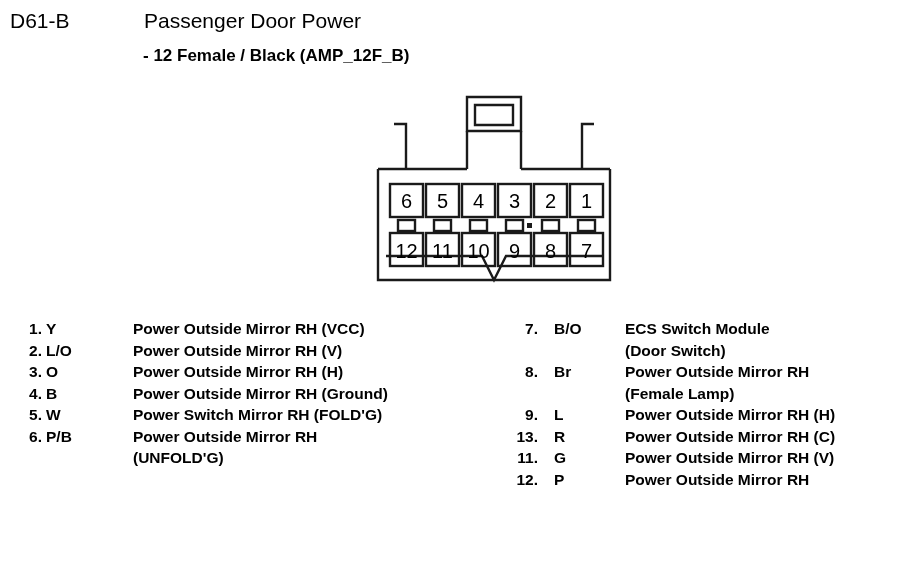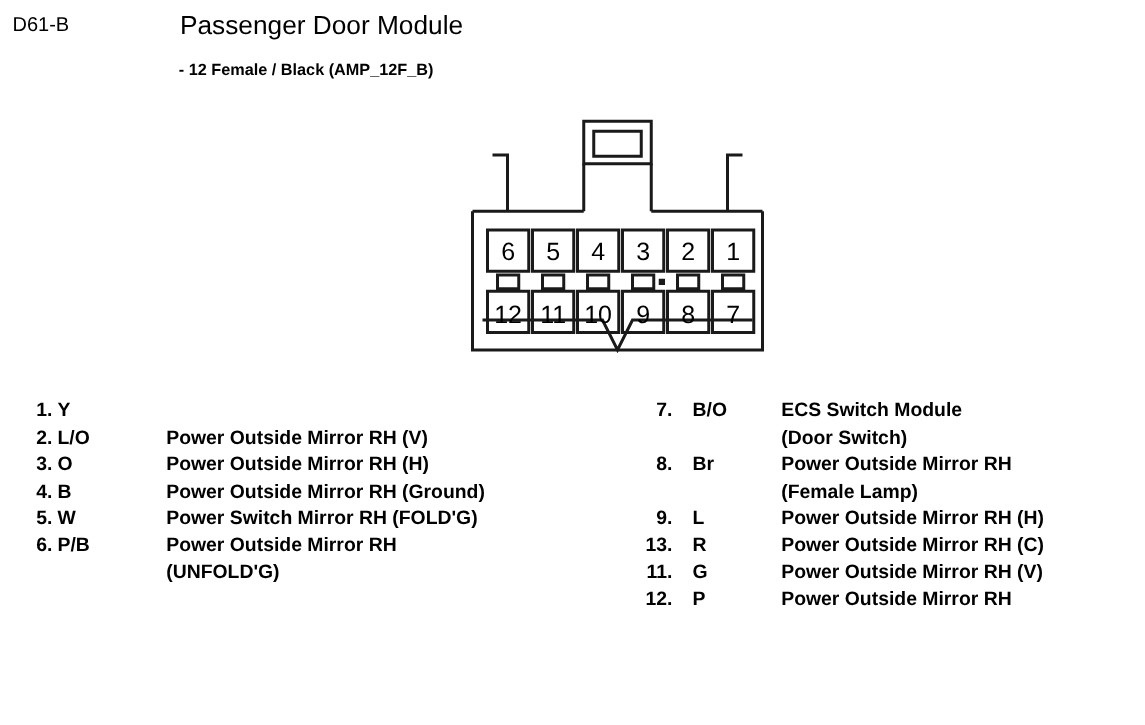--- a/index.html
+++ b/index.html
@@ -16,38 +16,38 @@
     font-family: "Liberation Sans", sans-serif;
     color: #000000;
     -webkit-font-smoothing: antialiased;
   }
 
   
   #header-code {
     position: absolute;
     left: 10px;
     top: 10px;
-    font-size: 16px;
+    font-size: 21px;
     line-height: 22px;
     letter-spacing: 0px;
     white-space: nowrap;
   }
   #header-title {
     position: absolute;
     left: 144px;
     top: 8px;
     font-size: 21px;
     line-height: 25px;
     white-space: nowrap;
   }
   #header-subtitle {
     position: absolute;
     left: 143px;
     top: 45px;
-    font-size: 13px;
+    font-size: 17px;
     font-weight: bold;
     line-height: 21px;
     white-space: nowrap;
   }
 
   
   #connector-figure {
     position: absolute;
     left: 372px;
     top: 84px;
@@ -106,21 +106,21 @@
     display: block;
     white-space: nowrap;
     height: 21.5px;
   }
   .pin-cont .pin-desc { font-weight: bold; }
 </style>
 </head>
 <body>
 
 <div id="header-code">D61-B</div>
-<div id="header-title">Passenger Door Module</div>
+<div id="header-title">Passenger Door Power</div>
 <div id="header-subtitle">- 12 Female / Black (AMP_12F_B)</div>
 
 <div id="connector-figure">
   <svg width="244" height="208" viewBox="0 0 244 208" xmlns="http://www.w3.org/2000/svg">
     <g fill="none" stroke="#1a1a1a" stroke-width="2.4" stroke-linejoin="miter" stroke-linecap="butt">
 
       <path d="M 95 13 L 149 13 L 149 47 L 95 47 Z"></path>
       <path d="M 103 21 L 141 21 L 141 41 L 103 41 Z"></path>
 
       <path d="M 95 47 L 95 85 M 149 47 L 149 85"></path>
@@ -174,20 +174,21 @@
       <text x="214.5" y="174">7</text>
     </g>
   </svg>
 </div>
 
 <div class="pin-list" id="pin-list-left">
 
   <div class="pin-row">
     <span class="pin-num">1.</span>
     <span class="pin-color">Y</span>
+    <span class="pin-desc">Power Outside Mirror RH (VCC)</span>
   </div>
 
   <div class="pin-row">
     <span class="pin-num">2.</span>
     <span class="pin-color">L/O</span>
     <span class="pin-desc">Power Outside Mirror RH (V)</span>
   </div>
 
   <div class="pin-row">
     <span class="pin-num">3.</span>

